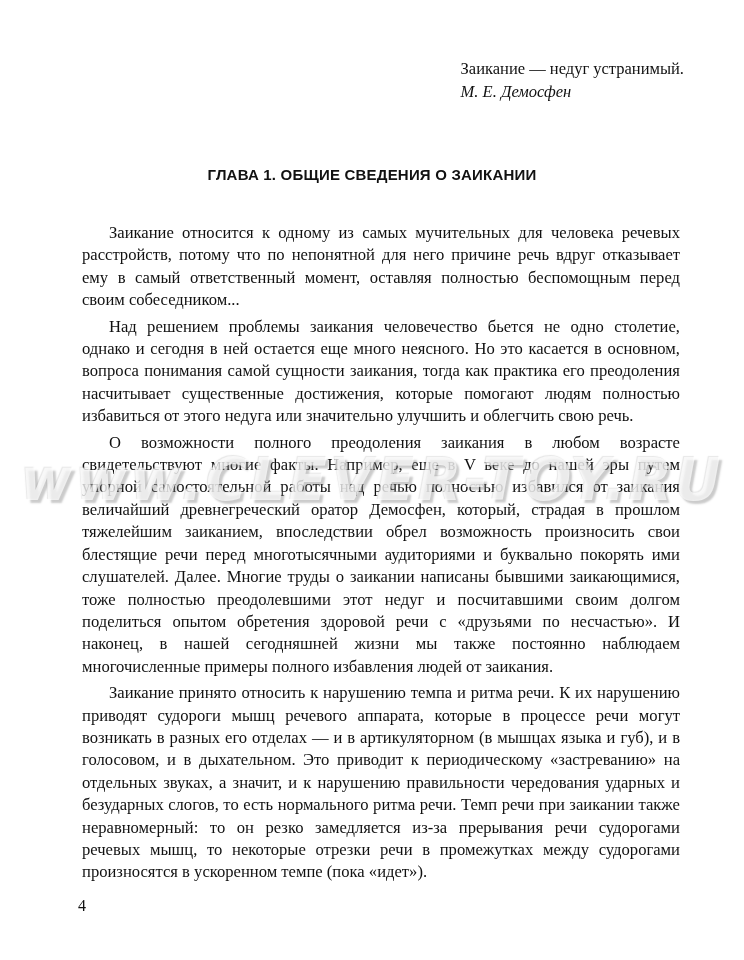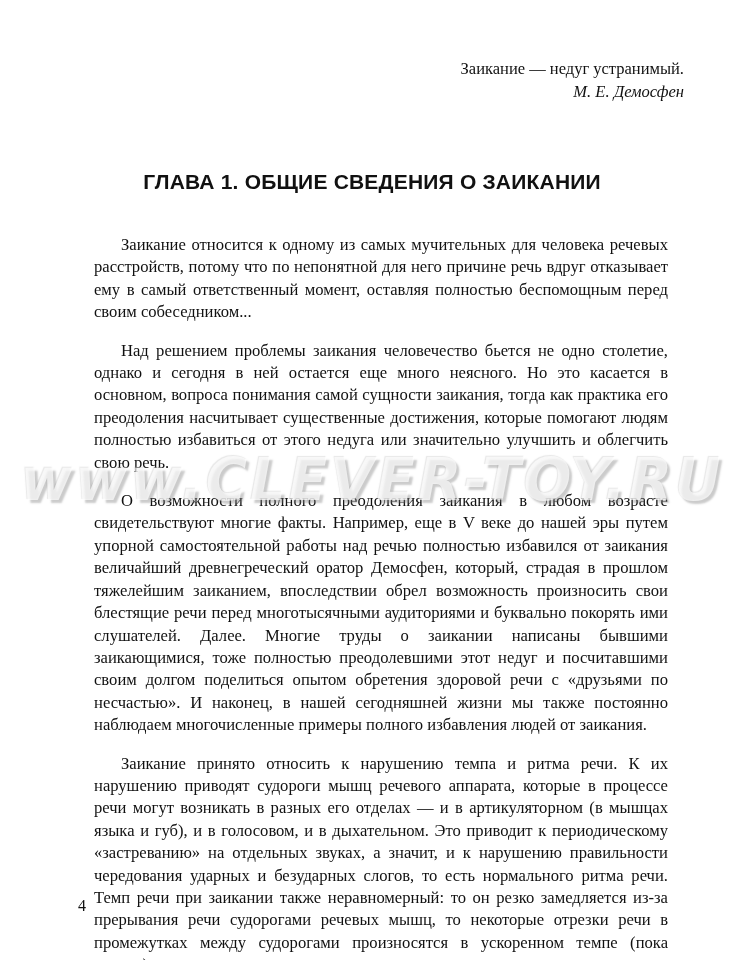--- a/index.html
+++ b/index.html
@@ -7,45 +7,45 @@
     position:relative;
     width:744px; height:960px;
     background:#ffffff;
     overflow:hidden;
     font-family:"Liberation Serif", serif;
     color:#111111;
   }
   .epigraph {
     position:absolute;
     top:57px; right:60px;
-    text-align:right;
+    text-align:left;
     font-size:16.5px;
     line-height:23px;
   }
   .epigraph .quote { font-style:normal; }
   .epigraph .author { font-style:italic; }
   .chapter-title {
     position:absolute;
     top:156px; left:0;
     width:100%;
     text-align:center;
     font-family:"Liberation Sans", sans-serif;
     font-weight:bold;
-    font-size:21px;
+    font-size:15px;
     letter-spacing:0.2px;
   }
   .body-text {
     position:absolute;
     top:218px; left:78px;
     width:606px;
     font-size:16.6px;
     line-height:22.4px;
     text-align:justify;
   }
-  .body-text p { margin:16px; text-indent:27px; }
+  .body-text p { margin:4px; text-indent:27px; }
   .watermark {
     position:absolute;
     top:446px; left:0;
     width:744px;
     text-align:center;
     font-family:"DejaVu Sans", sans-serif;
     font-weight:bold;
     font-style:italic;
     font-size:58px;
     letter-spacing:3px;

